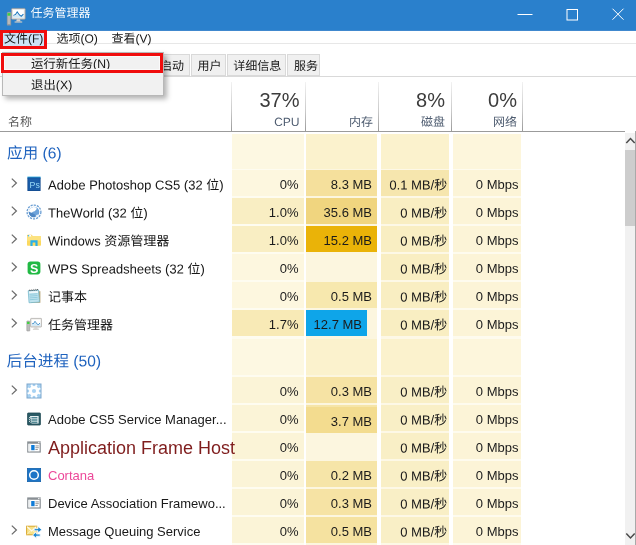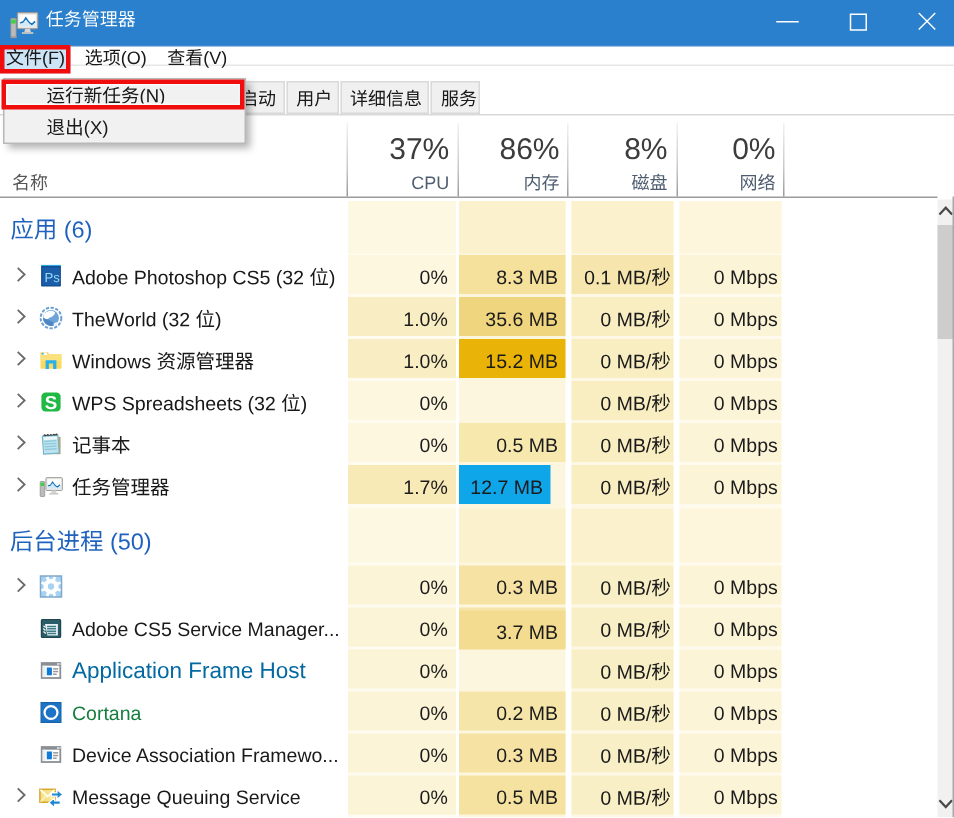--- a/index.html
+++ b/index.html
@@ -38,21 +38,20 @@
 <div class="tab" style="left:226.5px;width:59.0px;"></div>
 <div class="tab" style="left:286.5px;width:33.5px;"></div>
 <div class="abs" style="left:0;top:76px;width:636px;height:1px;background:#d9d9d9;"></div>
 <div class="abs" style="left:231px;top:82px;width:1px;height:49px;background:linear-gradient(#f2f2f2,#c9c9c9 60%,#9a9a9a);"></div>
 <div class="abs" style="left:304.5px;top:82px;width:1px;height:49px;background:linear-gradient(#f2f2f2,#c9c9c9 60%,#9a9a9a);"></div>
 <div class="abs" style="left:378px;top:82px;width:1px;height:49px;background:linear-gradient(#f2f2f2,#c9c9c9 60%,#9a9a9a);"></div>
 <div class="abs" style="left:450.5px;top:82px;width:1px;height:49px;background:linear-gradient(#f2f2f2,#c9c9c9 60%,#9a9a9a);"></div>
 <div class="abs" style="left:522px;top:82px;width:1px;height:49px;background:linear-gradient(#f2f2f2,#c9c9c9 60%,#9a9a9a);"></div>
 <div class="abs" style="left:0;top:131px;width:625px;height:1px;background:#9b9b9b;"></div>
 <div class="abs" style="left:232.0px;top:89px;width:67.5px;text-align:right;font-size:20px;color:#3c3c3c;">37%</div>
-<div class="abs" style="left:306.0px;top:89px;width:67.0px;text-align:right;font-size:20px;color:#3c3c3c;">86%</div>
 <div class="abs" style="left:380.5px;top:89px;width:64.5px;text-align:right;font-size:20px;color:#3c3c3c;">8%</div>
 <div class="abs" style="left:452.5px;top:89px;width:64.5px;text-align:right;font-size:20px;color:#3c3c3c;">0%</div>
 <div class="abs" style="left:232.0px;top:133.5px;width:71.5px;height:411.5px;background:#fefcf0;"></div>
 <div class="abs" style="left:306.0px;top:133.5px;width:71.0px;height:411.5px;background:#fcf6df;"></div>
 <div class="abs" style="left:380.5px;top:133.5px;width:68.5px;height:411.5px;background:#fdf8e6;"></div>
 <div class="abs" style="left:452.5px;top:133.5px;width:68.5px;height:411.5px;background:#fefbee;"></div>
 <div class="abs" style="left:232.0px;top:133.5px;width:71.5px;height:35px;background:#fdf8e2;"></div>
 <div class="abs" style="left:232.0px;top:339px;width:71.5px;height:36px;background:#fdf8e2;"></div>
 <div class="abs" style="left:306.0px;top:133.5px;width:71.0px;height:35px;background:#fbf2cd;"></div>
 <div class="abs" style="left:306.0px;top:339px;width:71.0px;height:36px;background:#fbf2cd;"></div>
@@ -125,22 +124,22 @@
 <svg class="abs" style="left:9px;top:317px;" width="12" height="12" viewBox="0 0 12 12">
       <polyline points="2.8,1.6 7.4,6 2.8,10.4" fill="none" stroke="#6b6b6b" stroke-width="1.25"></polyline>
     </svg>
 <svg class="abs" style="left:9px;top:384px;" width="12" height="12" viewBox="0 0 12 12">
       <polyline points="2.8,1.6 7.4,6 2.8,10.4" fill="none" stroke="#6b6b6b" stroke-width="1.25"></polyline>
     </svg>
 <svg class="abs" style="left:9px;top:524px;" width="12" height="12" viewBox="0 0 12 12">
       <polyline points="2.8,1.6 7.4,6 2.8,10.4" fill="none" stroke="#6b6b6b" stroke-width="1.25"></polyline>
     </svg>
 <div class="abs" style="left:48px;top:405px;height:26px;line-height:30px;font-size:13px;color:#191919;">Adobe CS5 Service Manager...</div>
-<div class="abs" style="left:48px;top:433px;height:26px;line-height:30px;font-size:15px;color:#0369a1;">Application Frame Host</div>
-<div class="abs" style="left:48px;top:461px;height:26px;line-height:30px;font-size:13px;color:#15803d;">Cortana</div>
+<div class="abs" style="left:48px;top:433px;height:26px;line-height:30px;font-size:18px;color:#7f1d1d;">Application Frame Host</div>
+<div class="abs" style="left:48px;top:461px;height:26px;line-height:30px;font-size:13px;color:#ec4899;">Cortana</div>
 <div class="abs" style="left:48px;top:489px;height:26px;line-height:30px;font-size:13px;color:#191919;">Device Association Framewo...</div>
 <div class="abs" style="left:48px;top:517px;height:26px;line-height:30px;font-size:13px;color:#191919;">Message Queuing Service</div>
 <svg class="abs" style="left:26px;top:176px;" width="16" height="16" viewBox="0 0 16 16">
       <rect x="1.4" y="0.6" width="13.2" height="2" fill="#2ba9e0"></rect>
 <rect x="1.4" y="1.4" width="13.2" height="13.6" rx="0.5" fill="#134b8f"></rect>
 <rect x="2.2" y="2.2" width="11.6" height="12" fill="#1a5da8"></rect>
 <text x="3.6" y="12.2" font-family="Liberation Sans" font-size="8.8" fill="#97d9f6">Ps</text>
     </svg>
 <svg class="abs" style="left:26px;top:204px;" width="16" height="16" viewBox="0 0 16 16">
       <circle cx="8" cy="8" r="6.9" fill="none" stroke="#6b9fd4" stroke-width="1.3" stroke-dasharray="2.2 1"></circle>

